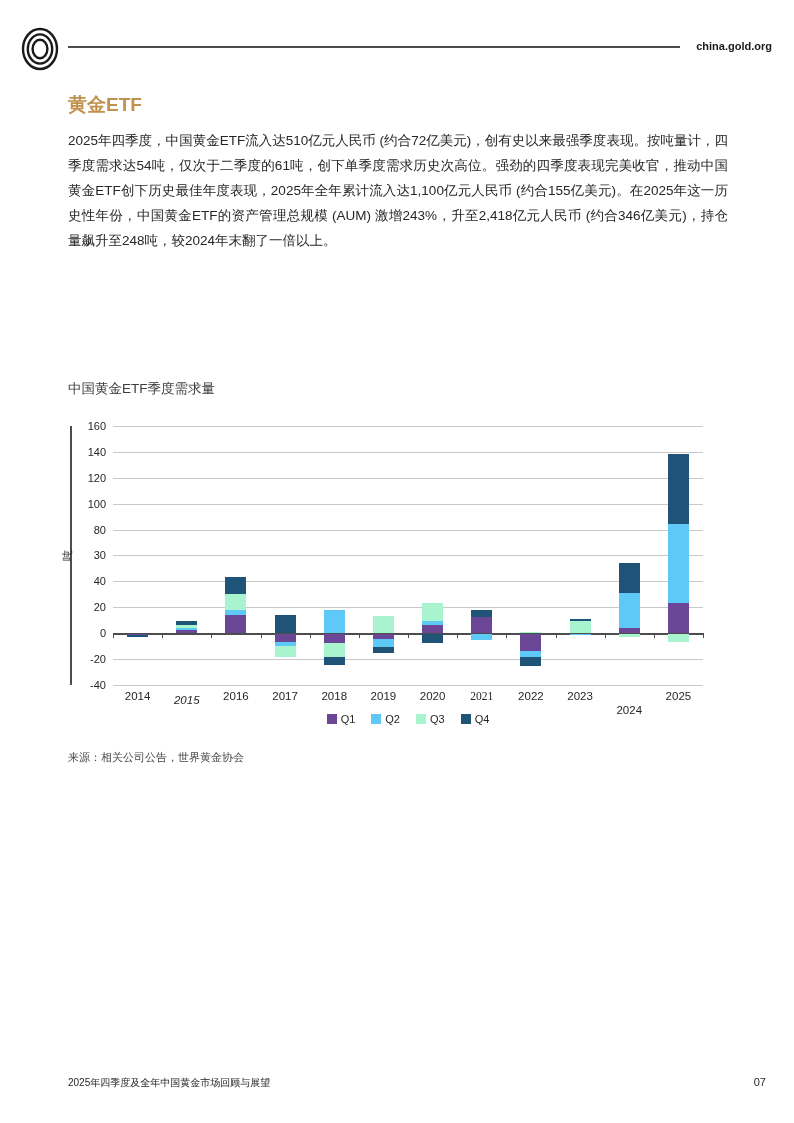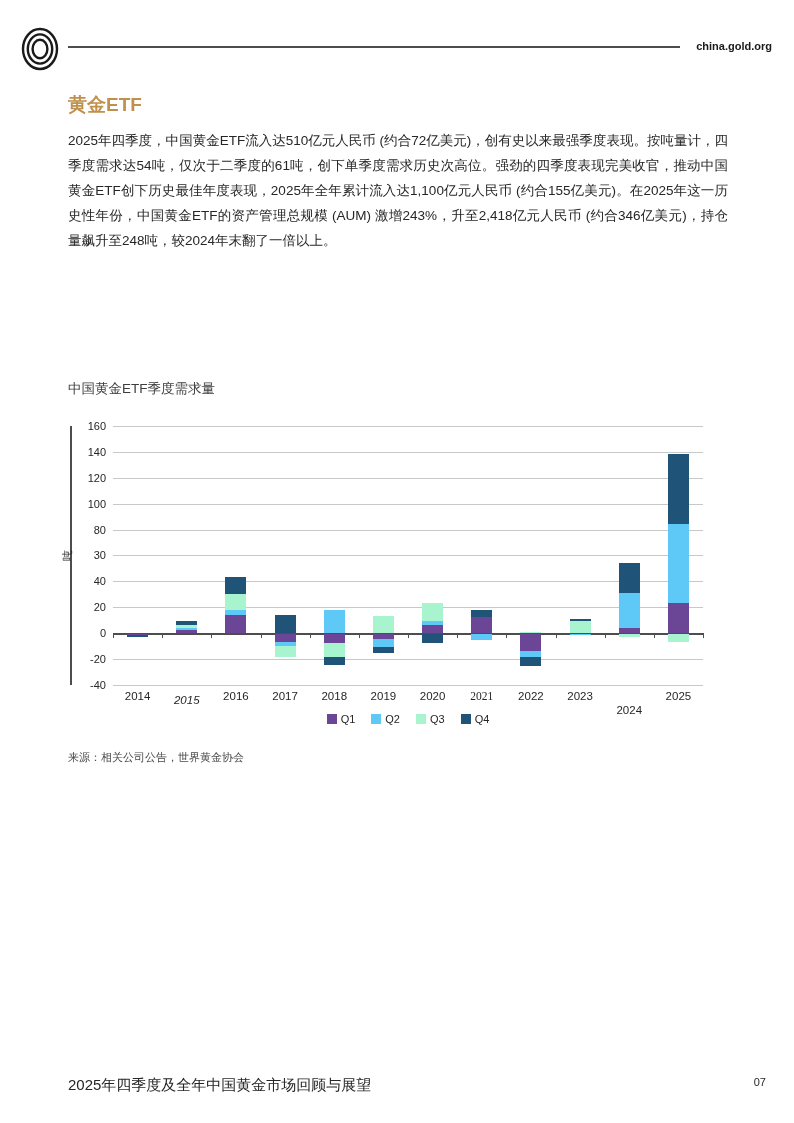--- a/index.html
+++ b/index.html
@@ -29,21 +29,21 @@
   .ytick{position:absolute;left:0;width:38px;text-align:right;font-size:11px;color:#262626;line-height:11px;}
   .ylabel{position:absolute;left:-6px;top:128px;font-size:11px;color:#262626;transform:rotate(-90deg);}
   .xtick{position:absolute;width:44px;text-align:center;font-size:11.5px;color:#262626;}
   .axtick{position:absolute;width:1px;height:5px;background:#4d4d4d;}
   .seg{position:absolute;}
   .legend{position:absolute;left:45px;top:293px;width:590px;display:flex;justify-content:center;align-items:center;gap:16px;}
   .legend-item{display:flex;align-items:center;gap:4px;font-size:11px;color:#262626;}
   .swatch{width:10px;height:10px;display:inline-block;}
   
   .source{position:absolute;left:68px;top:750px;font-size:11px;color:#4a4a4a;}
-  .ftr-left{position:absolute;left:68px;top:1076px;font-size:15px;color:#262626;}
+  .ftr-left{position:absolute;left:68px;top:1076px;font-size:10px;color:#262626;}
   .ftr-page{position:absolute;right:28px;top:1076px;font-size:11px;color:#262626;}
 </style>
 </head>
 <body>
 
 <div class="page">
 
   <div class="abs" style="left:20px;top:26px;width:40px;height:46px;">
     <svg width="40" height="46" viewBox="0 0 40 46">
       <ellipse cx="20" cy="23" rx="17" ry="20" fill="none" stroke="#1a1a1a" stroke-width="2.4"></ellipse>

